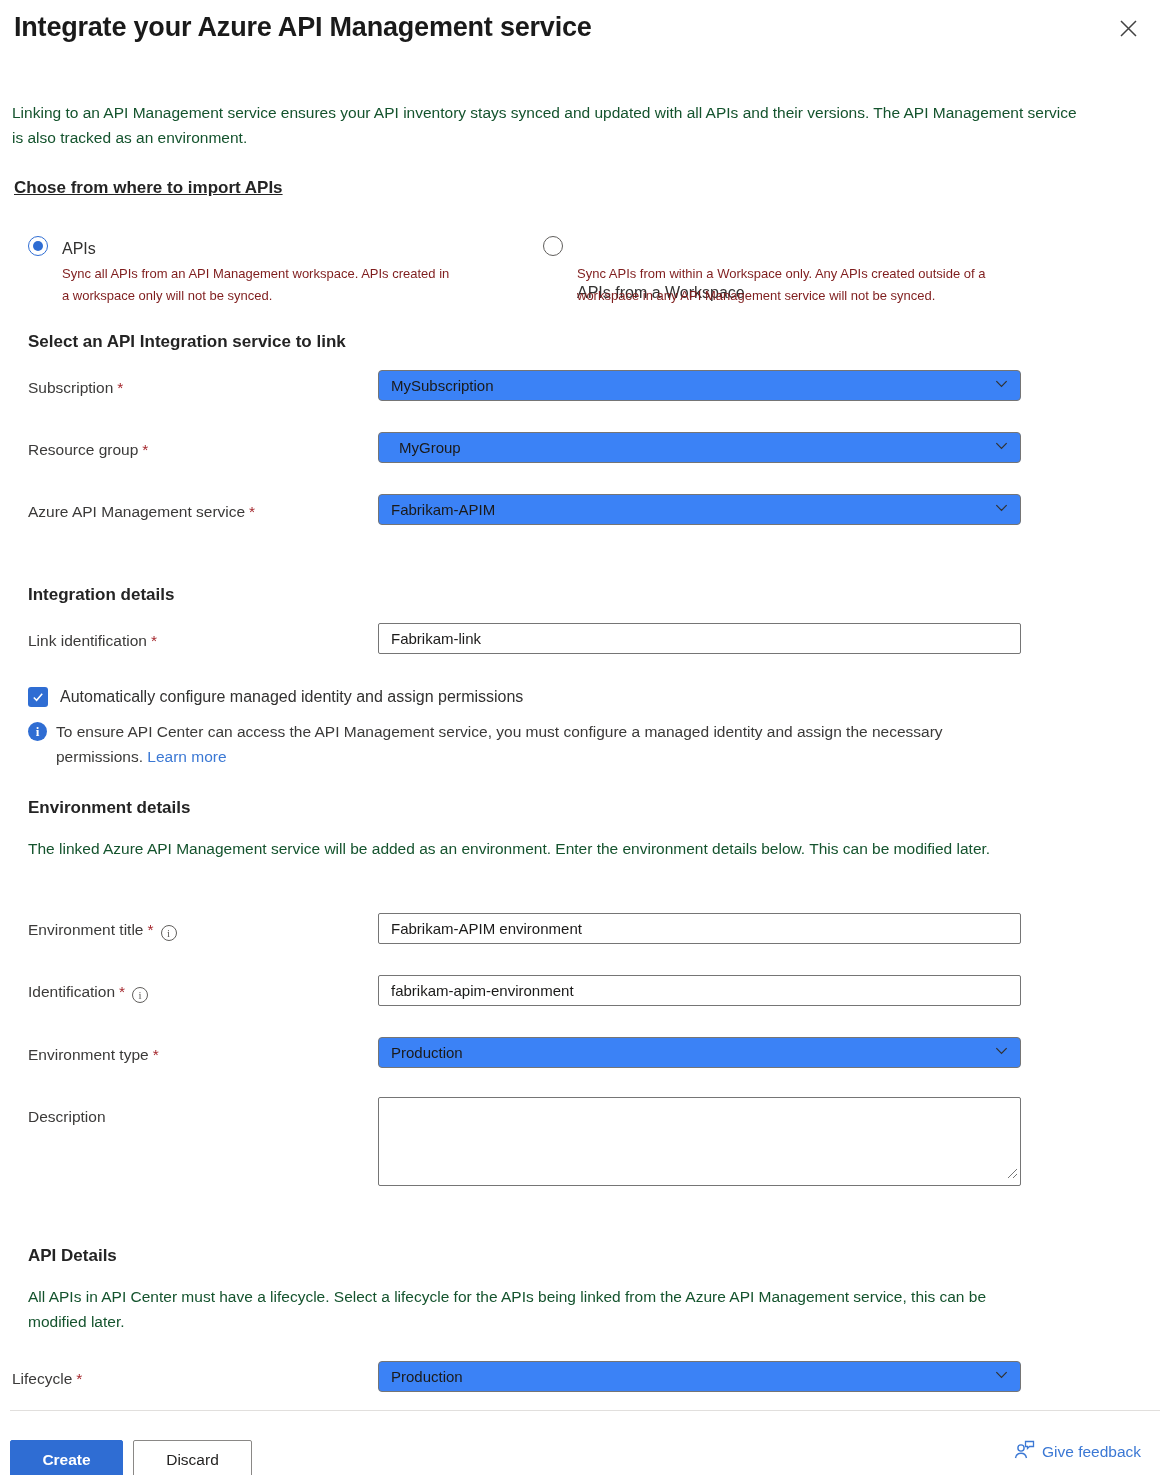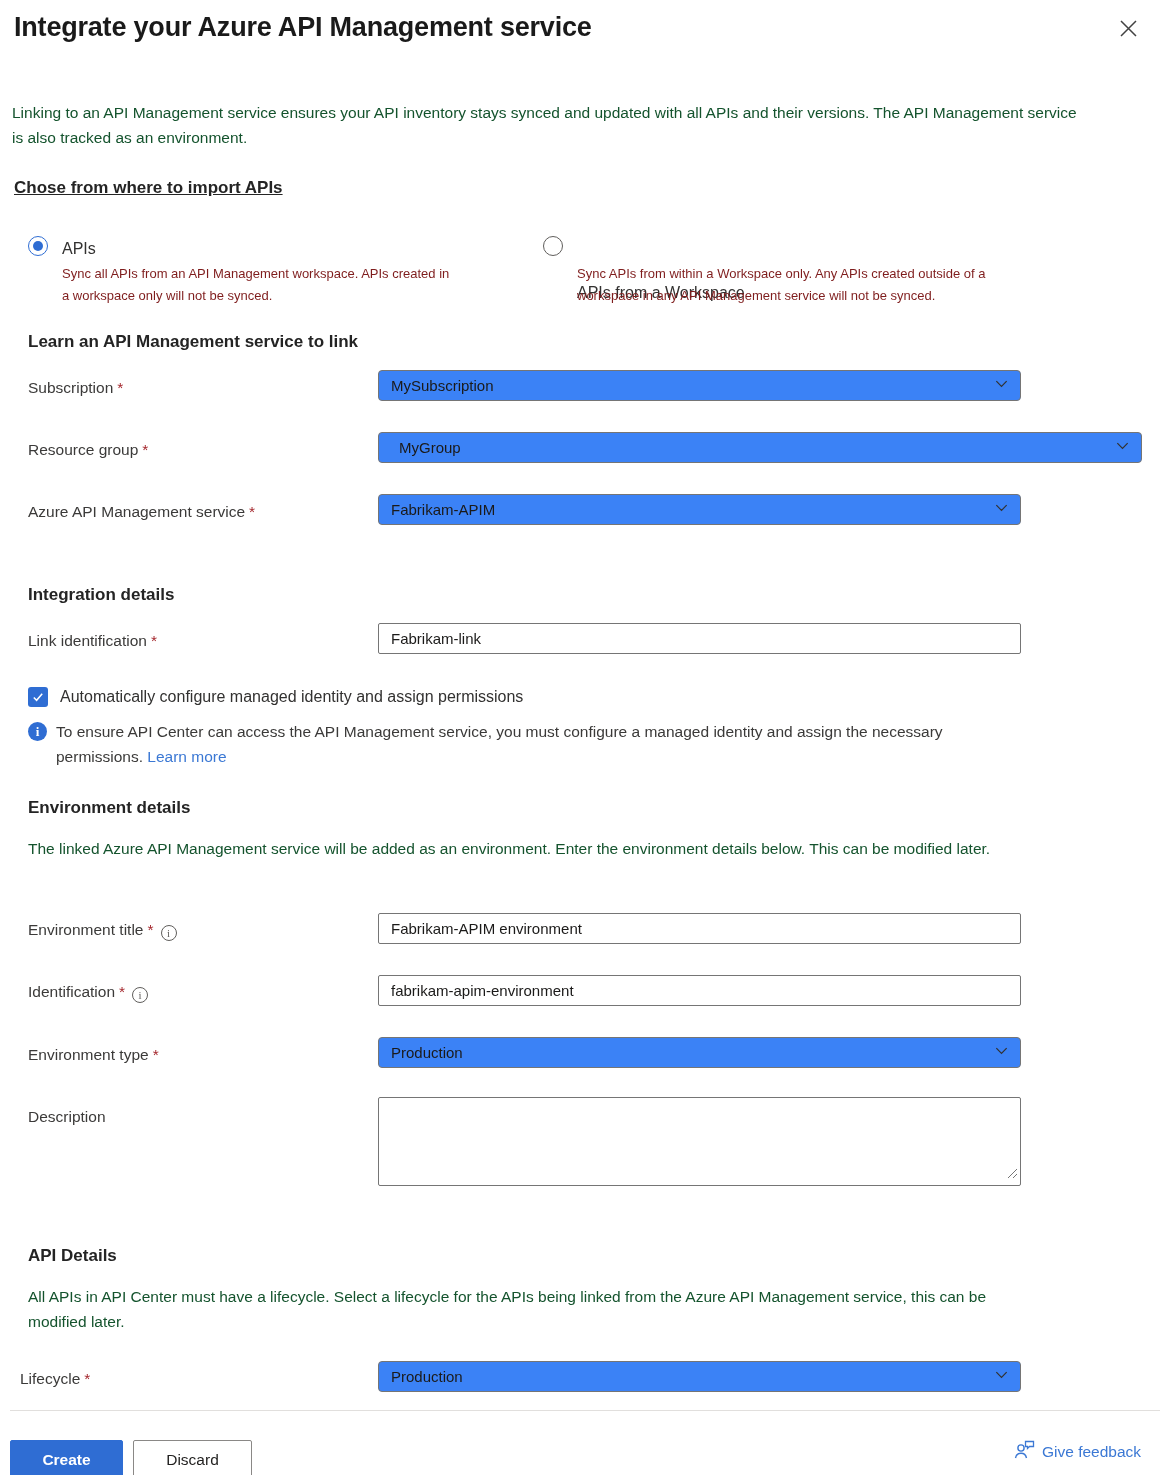--- a/index.html
+++ b/index.html
@@ -65,32 +65,32 @@
   </div>
   <div class="abs radio-label" style="left:62px;top:240px;">APIs</div>
   <div class="abs radio-desc" style="left:62px;top:263px;width:395px;">Sync all APIs from an API Management workspace. APIs created in a workspace only will not be synced.</div>
 
   <div class="abs" style="left:543px;top:236px;">
     <span class="radio-outer radio-unsel"></span>
   </div>
   <div class="abs radio-label" style="left:577px;top:240px;margin-top:44px;">APIs from a Workspace</div>
   <div class="abs radio-desc" style="left:577px;top:263px;width:450px;">Sync APIs from within a Workspace only. Any APIs created outside of a workspace in any API Management service will not be synced.</div>
 
-  <div class="abs section-h" style="left:28px;top:332px;">Learn an API Management service to link</div>
+  <div class="abs section-h" style="left:28px;top:332px;">Select an API Integration service to link</div>
 
   <div class="abs label" style="left:28px;top:379px;"><span>Subscription</span><span class="req">*</span></div>
   <div class="abs control dropdown" style="left:378px;top:370px;width:643px;">
     <span class="dd-value">MySubscription</span>
     <span><svg width="15" height="15" viewBox="0 0 16 16">
           <path d="M2.5 5.5l5.5 5.5 5.5-5.5" fill="none" stroke="#323130" stroke-width="1.3"></path>
         </svg></span>
   </div>
 
   <div class="abs label" style="left:28px;top:441px;"><span>Resource group</span><span class="req">*</span></div>
-  <div class="abs control dropdown" style="left:378px;top:432px;width:764px;padding-left:20px;">
+  <div class="abs control dropdown" style="left:378px;top:432px;width:643px;padding-left:20px;">
     <span class="dd-value">MyGroup</span>
     <span><svg width="15" height="15" viewBox="0 0 16 16">
           <path d="M2.5 5.5l5.5 5.5 5.5-5.5" fill="none" stroke="#323130" stroke-width="1.3"></path>
         </svg></span>
   </div>
 
   <div class="abs label" style="left:28px;top:503px;"><span>Azure API Management service</span><span class="req">*</span></div>
   <div class="abs control dropdown" style="left:378px;top:494px;width:643px;">
     <span class="dd-value">Fabrikam-APIM</span>
     <span><svg width="15" height="15" viewBox="0 0 16 16">
@@ -149,21 +149,21 @@
     <span class="abs" style="right:3px;bottom:3px;">
       <svg width="11" height="11" viewBox="0 0 11 11">
           <path d="M10 1 L1 10 M10 6 L6 10" stroke="#757575" stroke-width="1" fill="none"></path>
         </svg>
     </span>
   </div>
 
   <div class="abs section-h" style="left:28px;top:1246px;">API Details</div>
   <div class="abs para" style="left:28px;top:1284px;width:965px;">All APIs in API Center must have a lifecycle. Select a lifecycle for the APIs being linked from the Azure API Management service, this can be modified later.</div>
 
-  <div class="abs label" style="left:20px;top:1370px;"><span>Lifecycle</span><span class="req">*</span></div>
+  <div class="abs label" style="left:12px;top:1370px;"><span>Lifecycle</span><span class="req">*</span></div>
   <div class="abs control dropdown" style="left:378px;top:1361px;width:643px;">
     <span class="dd-value">Production</span>
     <span><svg width="15" height="15" viewBox="0 0 16 16">
           <path d="M2.5 5.5l5.5 5.5 5.5-5.5" fill="none" stroke="#323130" stroke-width="1.3"></path>
         </svg></span>
   </div>
 
   <div class="abs divider" style="left:10px;top:1410px;width:1150px;"></div>
 
   <button class="abs btn-primary" style="left:10px;top:1440px;width:113px;height:40px;">Create</button>

